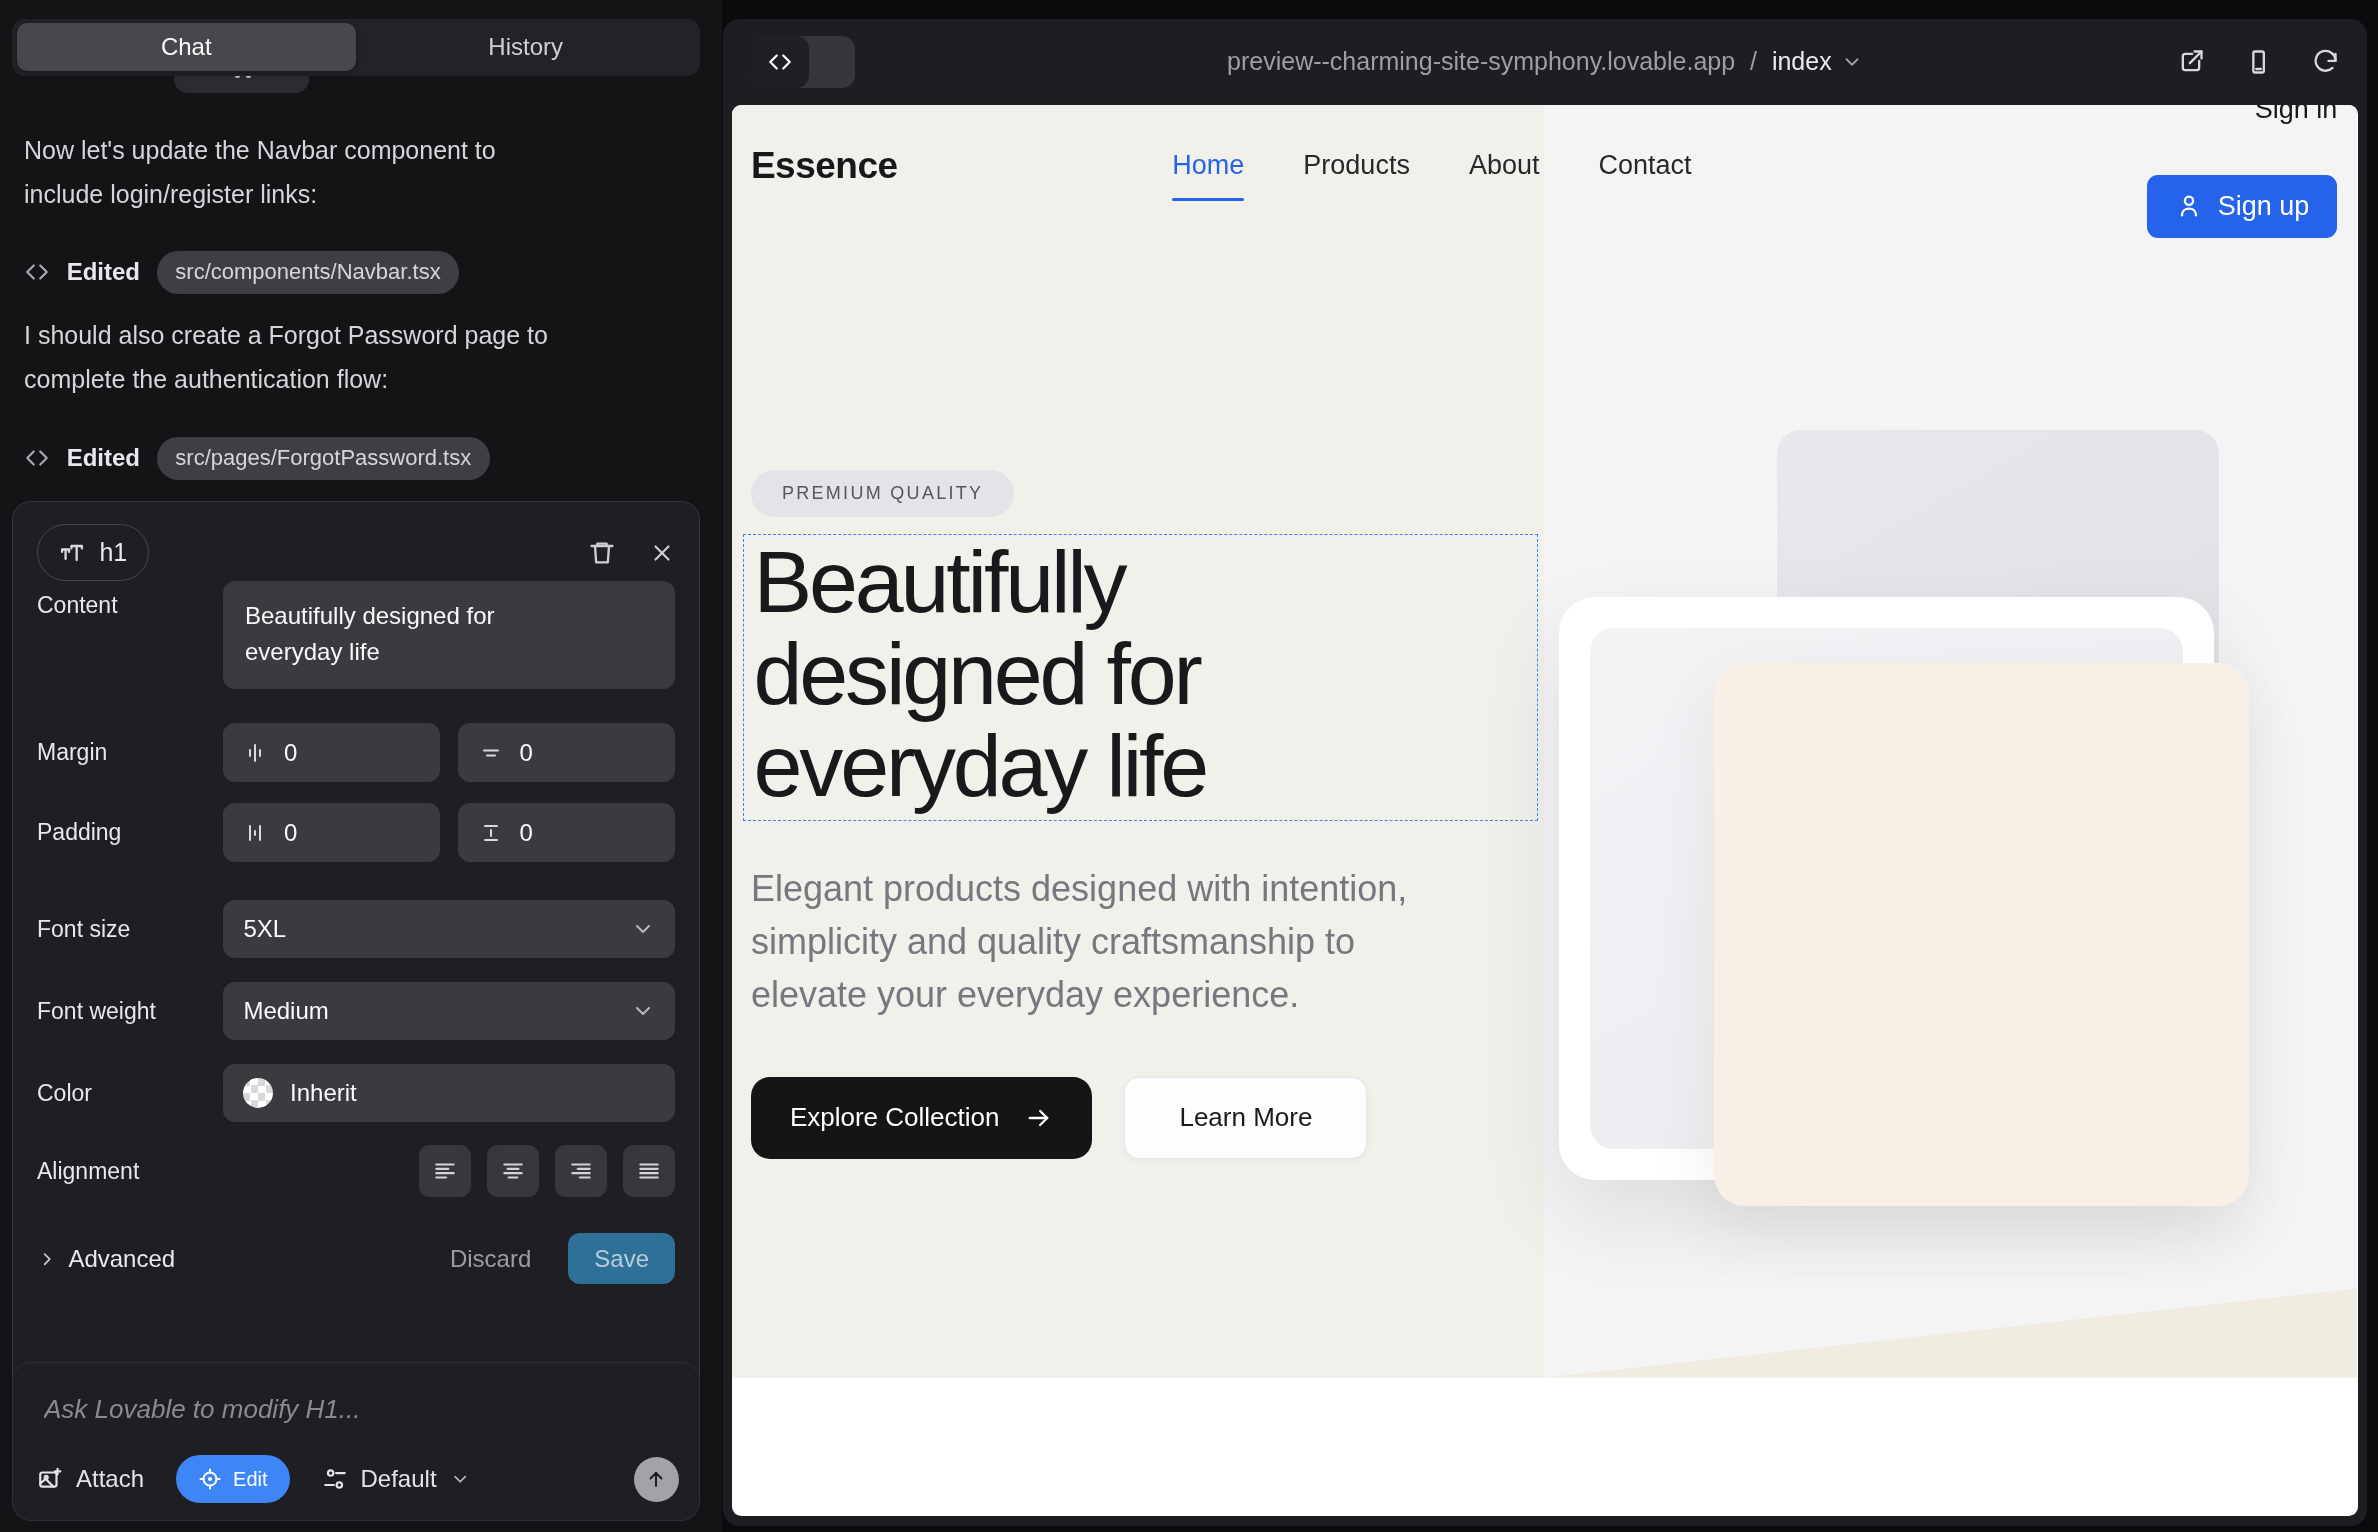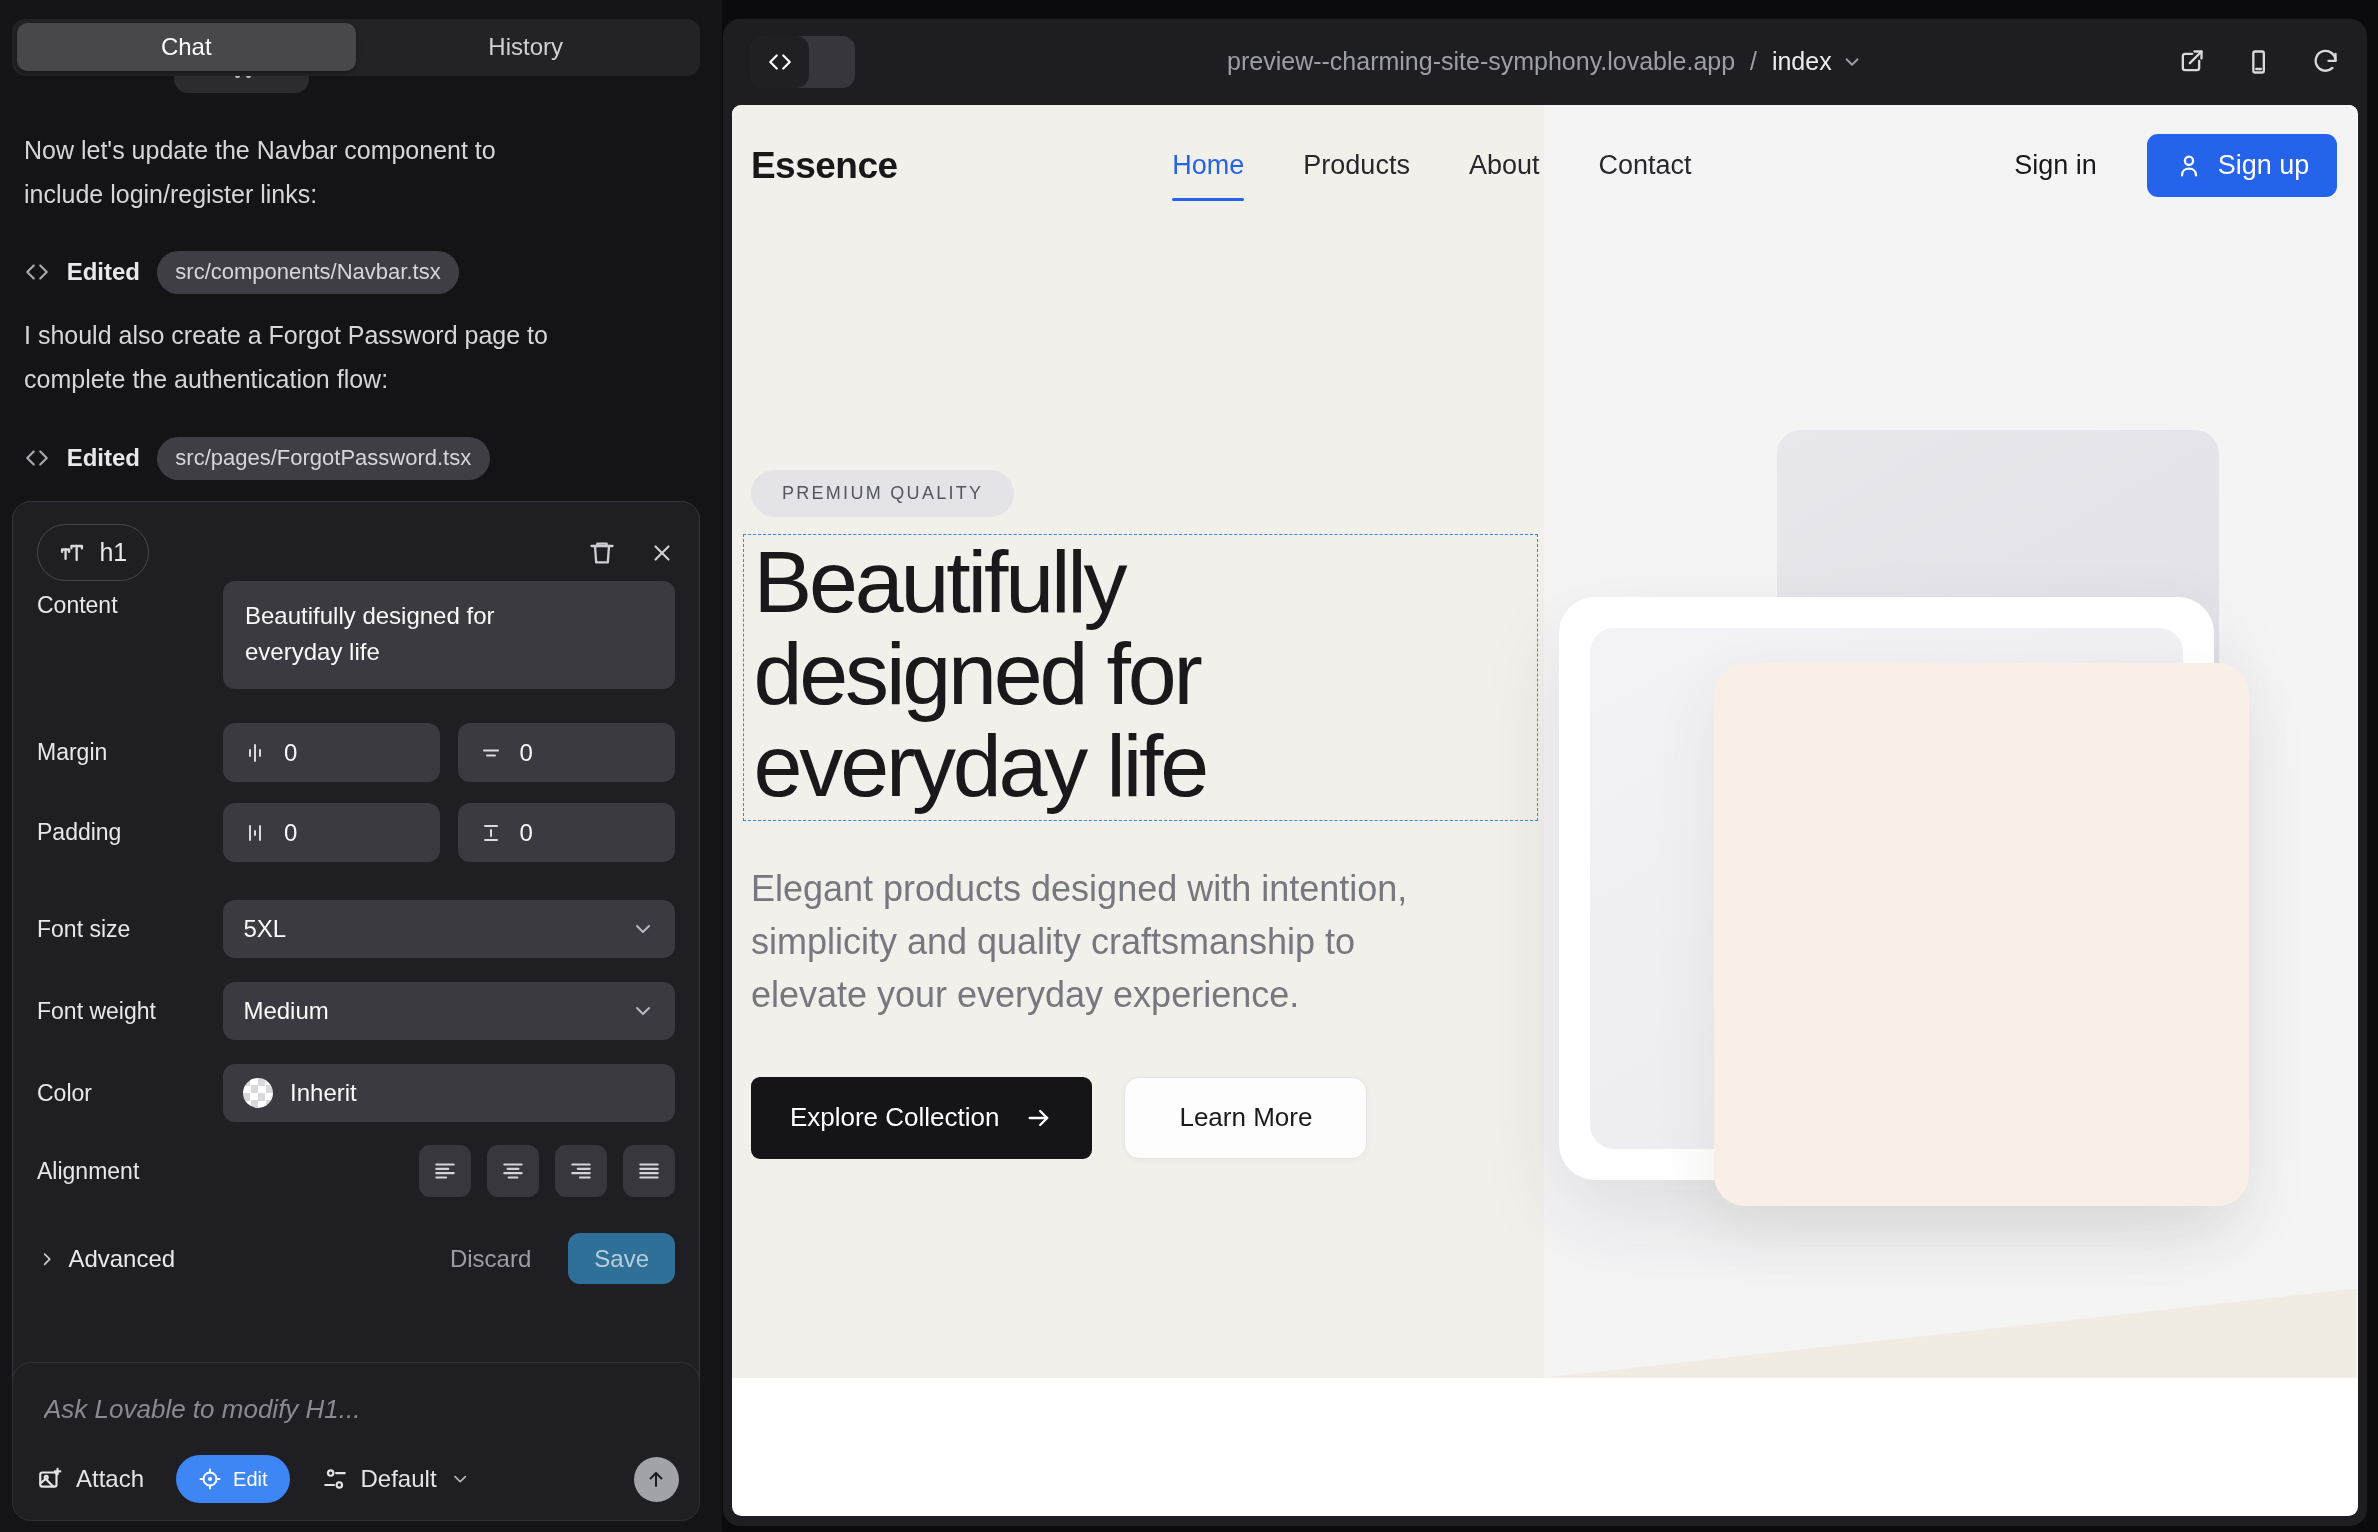--- a/index.html
+++ b/index.html
@@ -83,30 +83,30 @@
   .gfx-white { position:absolute; left:827px; top:492px; width:655px; height:583px; border-radius:36px; background:#fff; box-shadow:0 37px 83px rgba(40,40,60,.10); }
   .gfx-white .inner { position:absolute; inset:31px; border-radius:24px; background:linear-gradient(150deg,#f3f3f6,#ebebef); }
   .gfx-beige { position:absolute; left:982px; top:558px; width:535px; height:543px; border-radius:31px; background:#f8f0e7; box-shadow:0 28px 65px rgba(60,50,30,.08); }
 
   .navbar { position:absolute; left:0; top:0; right:0; height:122px; display:flex; align-items:center; padding:0 20.4px 0 18.6px; z-index:5; }
   .brand { font-size:37px; font-weight:700; color:#18181b; letter-spacing:-0.5px; }
   .nav-links { position:absolute; left:440px; top:0; height:122px; display:flex; align-items:center; gap:59px; }
   .nav-link { font-size:27px; color:#27272c; cursor:pointer; }
   .nav-link.active { color:#2563eb; position:relative; }
   .nav-link.active::after { content:""; position:absolute; left:0; right:0; bottom:-20.4px; height:3.7px; background:#2563eb; border-radius:1.9px; }
-  .nav-right { margin-left:auto; display:flex; align-items:center; gap:50px; }
+  .nav-right { margin-left:auto; display:flex; align-items:flex-end; gap:50px;flex-direction:column; }
   .signin { font-size:27px; color:#18181b; cursor:pointer; }
   .signup { height:63px; padding:0 28px; border-radius:11px; background:#2563eb; color:#fff; font-size:27px; font-weight:500; display:flex; align-items:center; gap:15px; cursor:pointer; }
 
   .badge { position:absolute; left:18.6px; top:365px; height:47px; padding:0 31px; border-radius:24px; background:#e4e4e8; display:inline-flex; align-items:center; font-size:18px; letter-spacing:2.3px; font-weight:500; color:#55555e; z-index:4; }
   .selection { position:absolute; left:11px; top:429px; width:795px; height:287px; border:1.9px dashed #3b82f6; z-index:4; }
   .headline { padding:1.9px 9.3px; font-size:88px; font-weight:500; color:#19191c; letter-spacing:-3.2px; line-height:1.04; white-space:pre-line; }
   .desc { position:absolute; left:18.6px; top:757px; width:742px; font-size:36px; line-height:53px; color:#77777f; white-space:pre-line; z-index:4; }
   .ctas { position:absolute; left:18.6px; top:972px; display:flex; gap:32px; z-index:4; }
-  .cta-primary { height:82px; padding:0 39px; border-radius:9px; background:#151518; color:#fff; font-size:26px; font-weight:500; display:flex; align-items:center; gap:26px; cursor:pointer; }
+  .cta-primary { height:82px; padding:0 39px; border-radius:19px; background:#151518; color:#fff; font-size:26px; font-weight:500; display:flex; align-items:center; gap:26px; cursor:pointer; }
   .cta-secondary { height:82px; padding:0 54px; border-radius:15px; background:#fdfdfd; border:1.4px solid #e5e5e9; color:#1b1b1f; font-size:26px; font-weight:500; display:flex; align-items:center; cursor:pointer; box-shadow:0 1.9px 7.4px rgba(0,0,0,.04); }
 </style>
 </head>
 <body>
 
 <div id="left-panel">
 
   <div class="tabs">
     <div class="tab active">Chat</div>
     <div class="tab">History</div>

